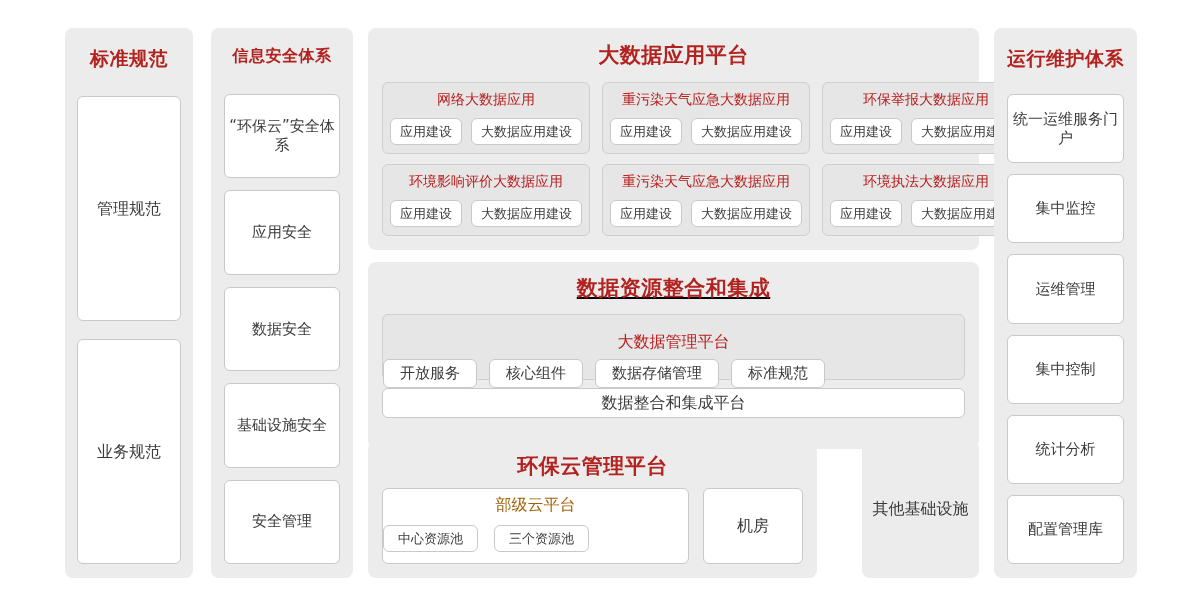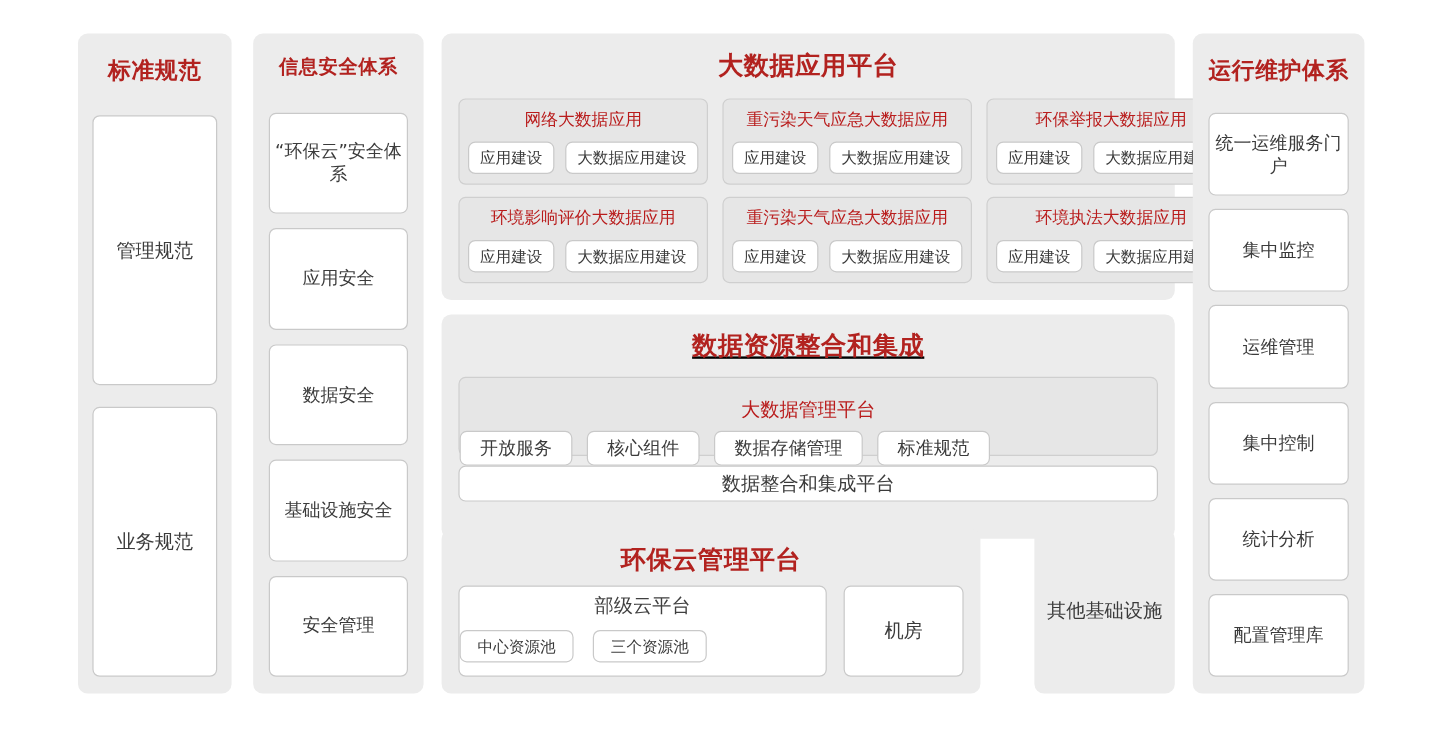--- a/index.html
+++ b/index.html
@@ -133,21 +133,21 @@
   #sec-cloud .row {
     position: absolute; left: 14px; right: 14px; top: 47px; bottom: 14px;
     display: flex; gap: 14px;
   }
   #sec-cloud .buji {
     flex: 1 1 auto;
     background: #ffffff; border: 1px solid #c9c9c9; border-radius: 6px;
     display: flex; flex-direction: column; align-items: center;
     padding-top: 6px;
   }
-  #sec-cloud .buji .gcard-title { font-size: 16px; color: #404040; }
+  #sec-cloud .buji .gcard-title { font-size: 16px; color: #a16207; }
   #sec-cloud .buji .pill-row { gap: 16px; margin-top: 9px; }
   #sec-cloud .buji .pill { font-size: 13px; height: 27px; padding: 0 14px; }
   #sec-cloud .jifang { flex: 0 0 100px; font-size: 16px; }
 
   
   #sec-other {
     left: 862px; top: 441px; width: 117px; height: 137px;
     display: flex; align-items: center; justify-content: center;
   }
   #sec-other .label {

